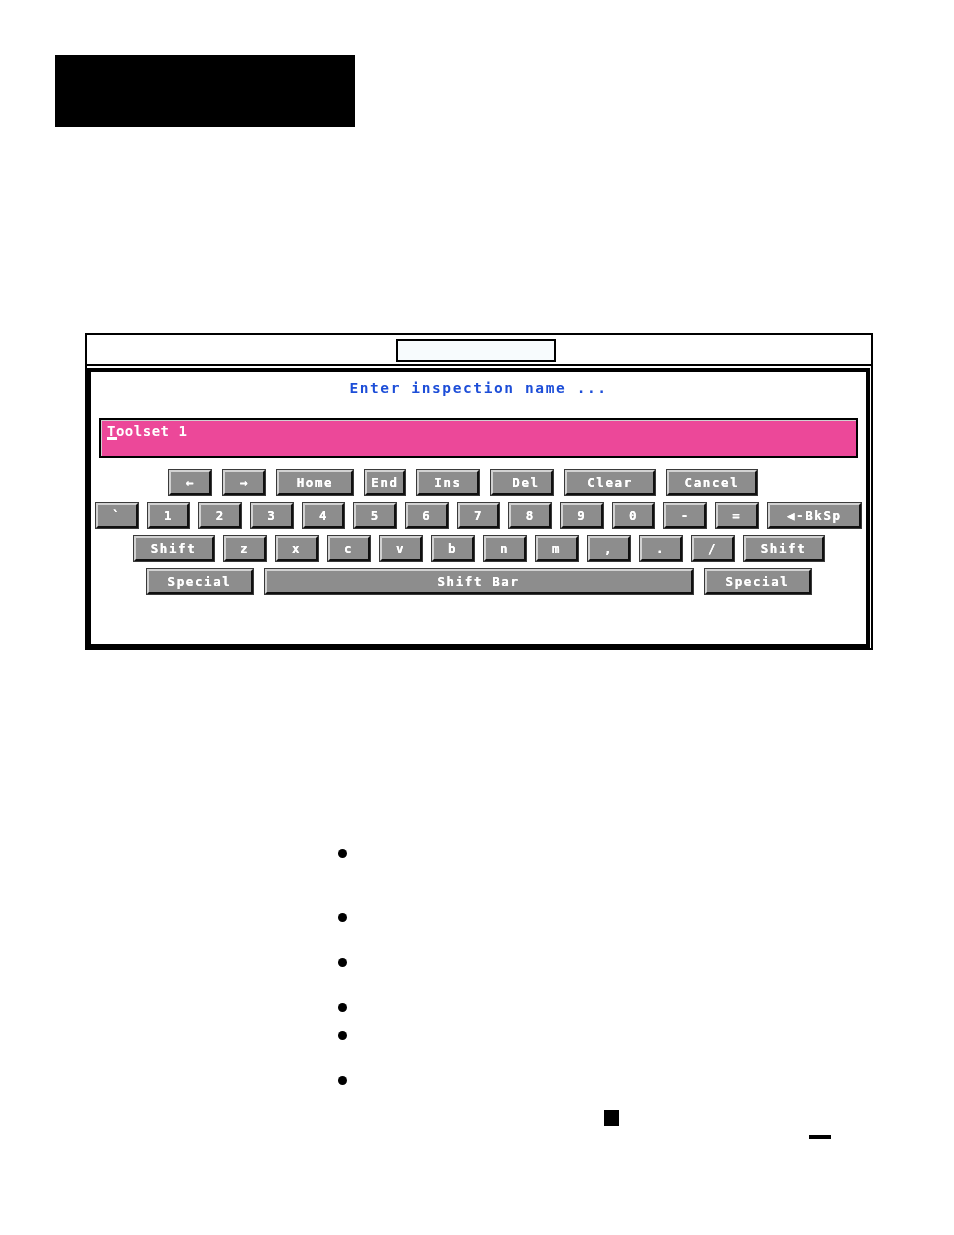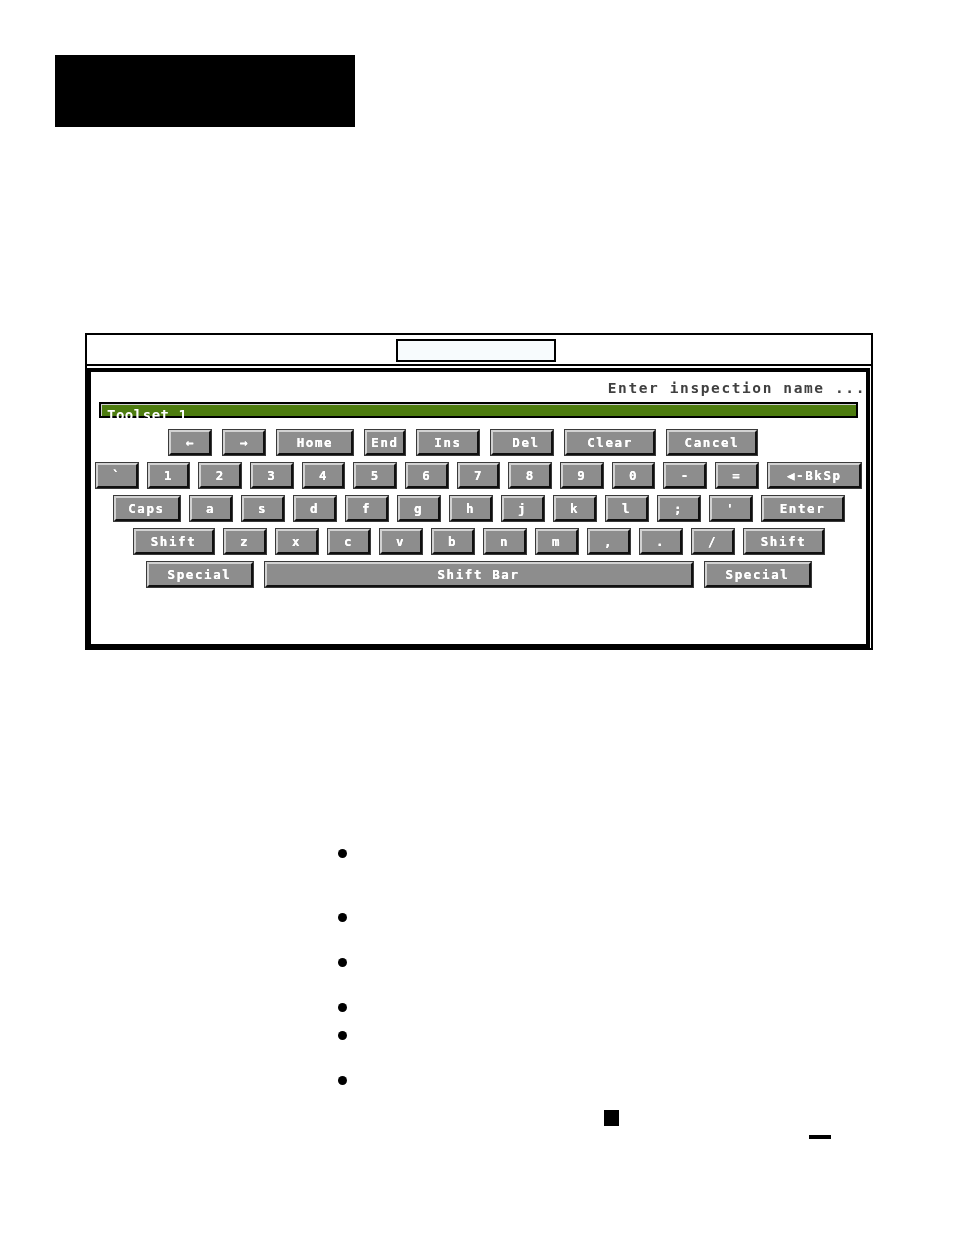--- a/index.html
+++ b/index.html
@@ -63,40 +63,40 @@
     top: 33px;
     width: 783px;
     height: 280px;
     box-sizing: border-box;
     border: 4px solid #000000;
     background: #ffffff;
     padding: 0;
   }
 
   .dialog-prompt {
-    text-align: right;
+    text-align: center;
     font-family: "DejaVu Sans Mono", "Liberation Mono", monospace;
     font-size: 14.5px;
     font-weight: bold;
     letter-spacing: 1.6px;
-    color: #404040;
+    color: #1d4ed8;
     padding-top: 6px;
     height: 20px;
     line-height: 20px;
     white-space: pre;
   }
 
   
   .entry-field {
     position: relative;
-    margin: 4px 8px 0 8px;
-    height: 16px;
+    margin: 20px 8px 0 8px;
+    height: 40px;
     box-sizing: border-box;
     border: 2px solid #000000;
-    background: #4d7c0f;
+    background: #ec4899;
     box-shadow: inset 1px 1px 0 #cfcfcf;
   }
   .entry-text {
     position: absolute;
     left: 6px;
     top: 3px;
     font-family: "DejaVu Sans Mono", "Liberation Mono", monospace;
     font-size: 14px;
     font-weight: bold;
     color: #ffffff;
@@ -228,35 +228,20 @@
           <div class="key" style="width: 42px;">6</div>
           <div class="key" style="width: 42px;">7</div>
           <div class="key" style="width: 42px;">8</div>
           <div class="key" style="width: 42px;">9</div>
           <div class="key" style="width: 42px;">0</div>
           <div class="key" style="width: 42px;">-</div>
           <div class="key" style="width: 42px;">=</div>
           <div class="key" style="width: 94px;">◀-BkSp</div>
         </div>
       <div class="key-row row-main">
-          <div class="key" style="width: 66px;">Caps</div>
-          <div class="key" style="width: 42px;">a</div>
-          <div class="key" style="width: 42px;">s</div>
-          <div class="key" style="width: 42px;">d</div>
-          <div class="key" style="width: 42px;">f</div>
-          <div class="key" style="width: 42px;">g</div>
-          <div class="key" style="width: 42px;">h</div>
-          <div class="key" style="width: 42px;">j</div>
-          <div class="key" style="width: 42px;">k</div>
-          <div class="key" style="width: 42px;">l</div>
-          <div class="key" style="width: 42px;">;</div>
-          <div class="key" style="width: 42px;">'</div>
-          <div class="key" style="width: 82px;">Enter</div>
-        </div>
-      <div class="key-row row-main">
           <div class="key" style="width: 80px;">Shift</div>
           <div class="key" style="width: 42px;">z</div>
           <div class="key" style="width: 42px;">x</div>
           <div class="key" style="width: 42px;">c</div>
           <div class="key" style="width: 42px;">v</div>
           <div class="key" style="width: 42px;">b</div>
           <div class="key" style="width: 42px;">n</div>
           <div class="key" style="width: 42px;">m</div>
           <div class="key" style="width: 42px;">,</div>
           <div class="key" style="width: 42px;">.</div>

